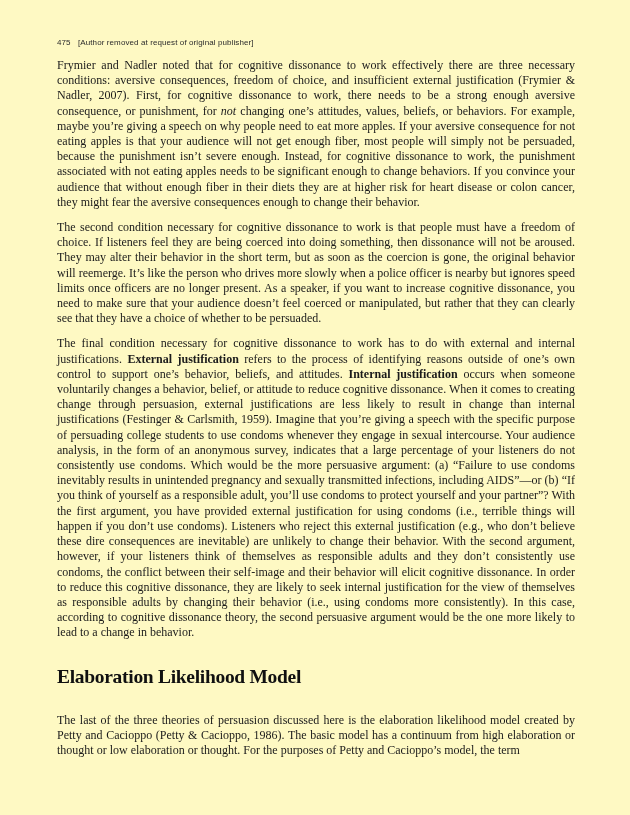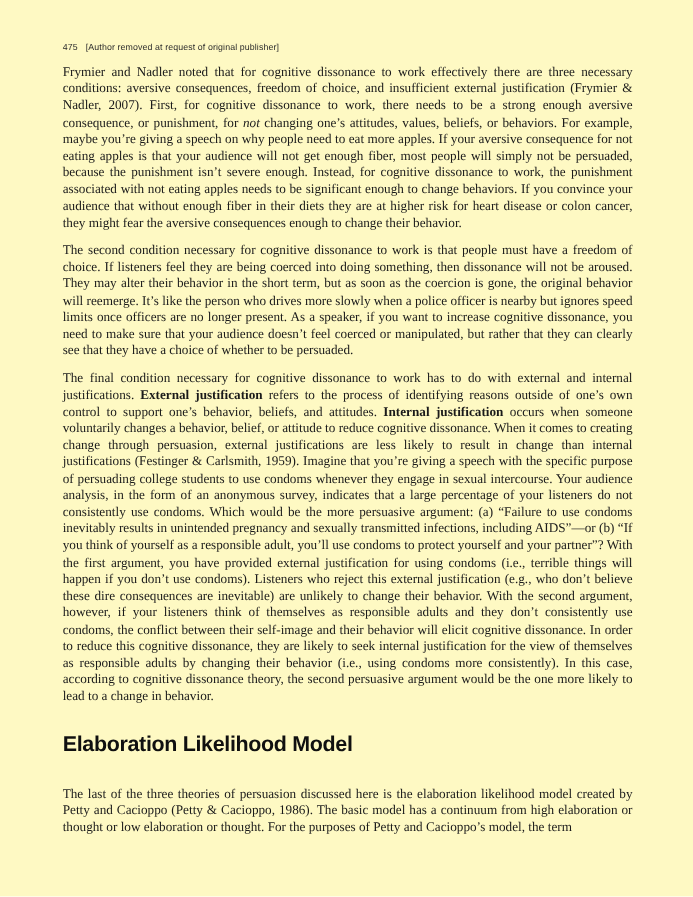--- a/index.html
+++ b/index.html
@@ -40,21 +40,21 @@
     color: #1a1a1a;
     margin: 0 0 10px 0;
   }
   .body-para b {
     font-weight: bold;
   }
   .body-para em {
     font-style: italic;
   }
   .section-heading {
-    font-family: Liberation Sans, sans-serif;
+    font-family: Liberation Serif, serif;
     font-size: 19.5px;
     font-weight: 700;
     letter-spacing: -0.3px;
     color: #101010;
     margin: 25px 0 25px 0;
   }
 </style>
 </head>
 <body>
 

